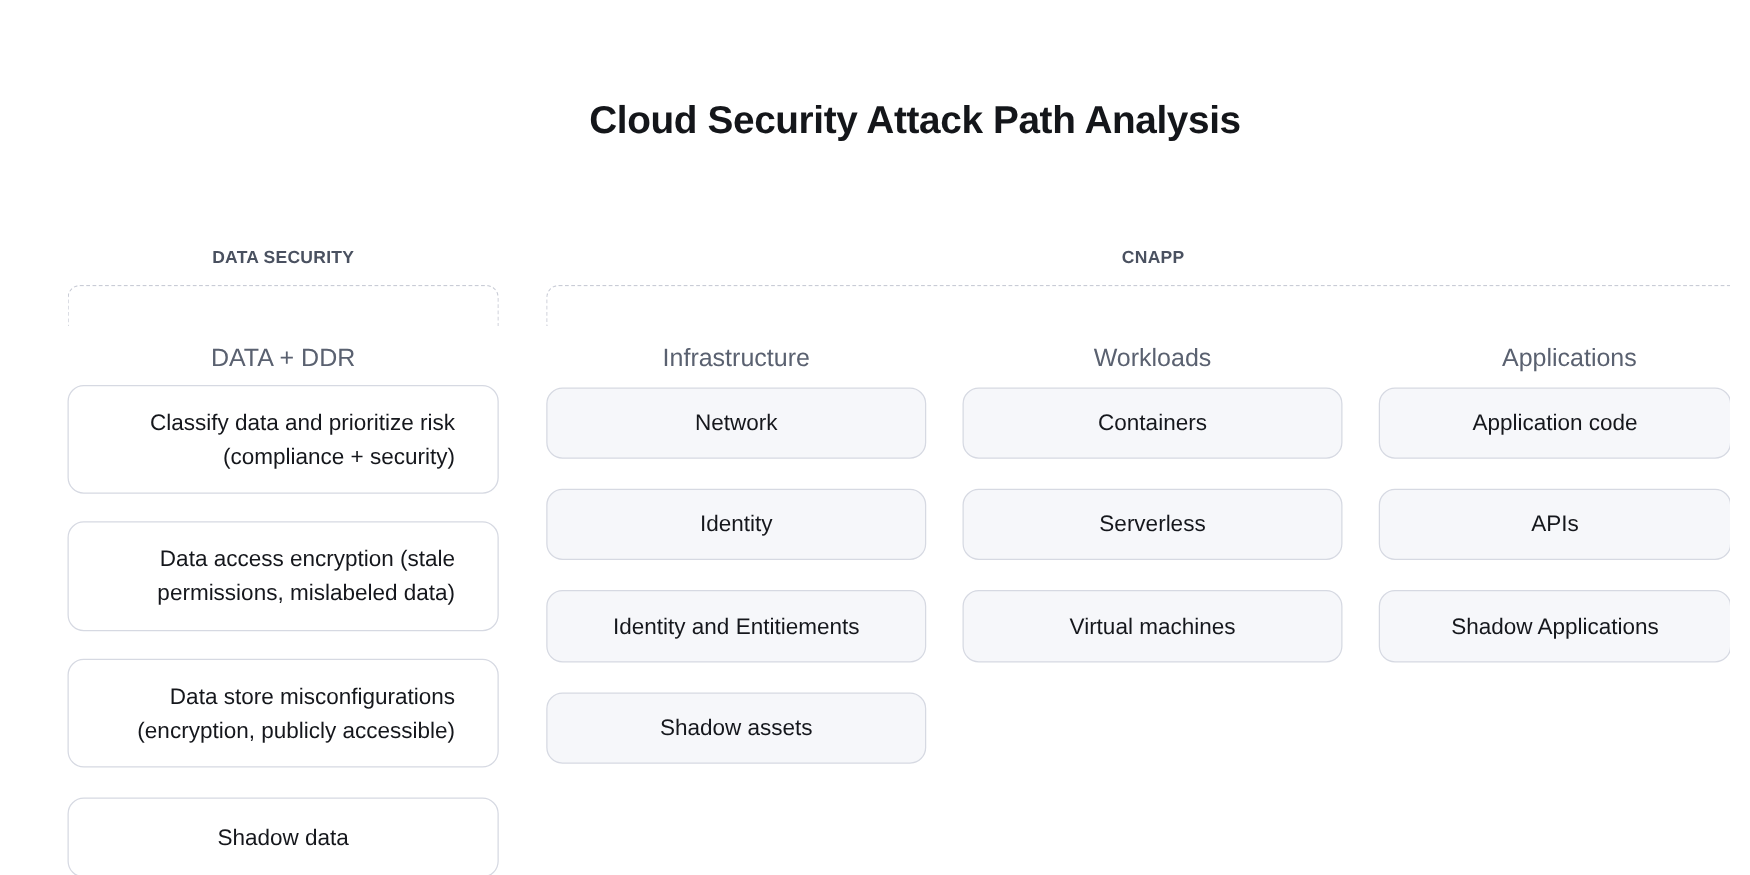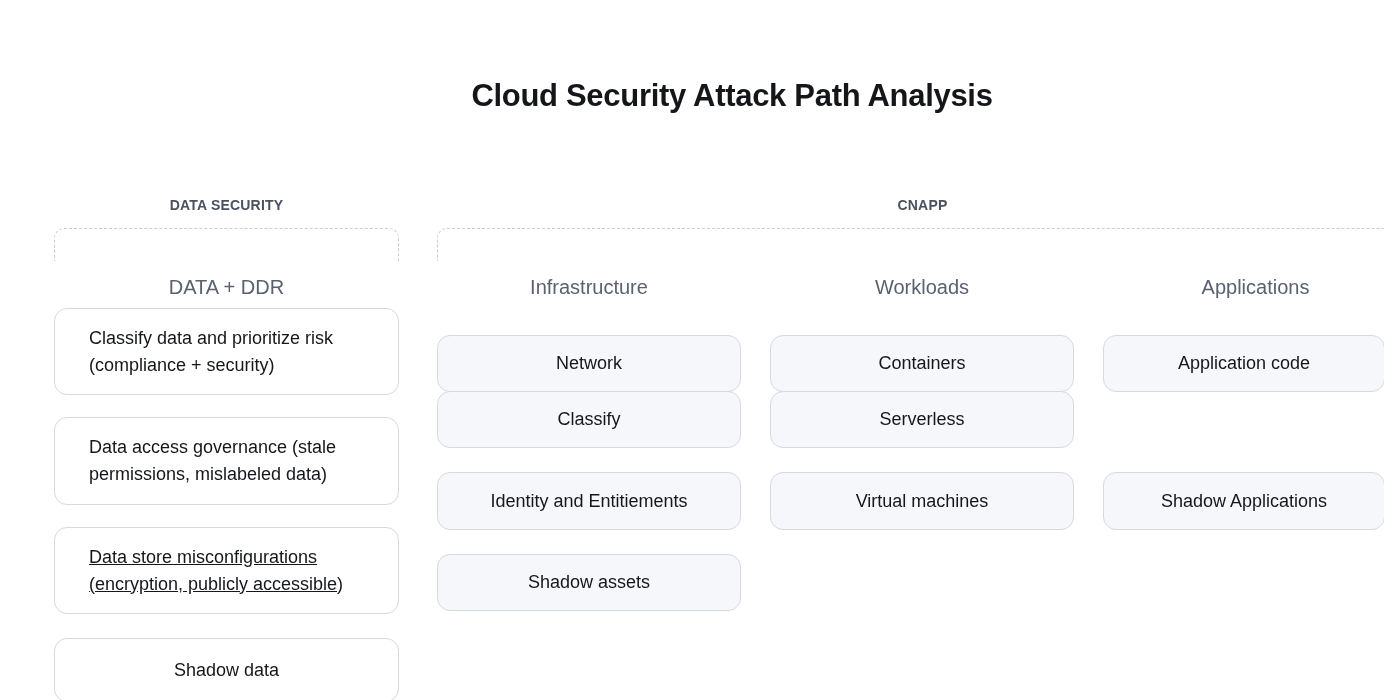--- a/index.html
+++ b/index.html
@@ -54,83 +54,83 @@
   #sub-dspm  { left: 22px;   width: 345px; }
   #sub-infra { left: 405px;  width: 304px; }
   #sub-work  { left: 738px;  width: 304px; }
   #sub-apps  { left: 1071px; width: 305px; }
 
   .card {
     position: absolute;
     display: flex;
     align-items: center;
     justify-content: center;
-    text-align: left;
+    text-align: right;
     border: 1.5px solid var(--card-border, #d6d9e2);
     border-radius: 13px;
     font-size: 18px;
     line-height: 27px;
     color: var(--card-text, #15171c);
     padding: 0 18px;
   }
   .card.white { background: var(--left-card-bg, #ffffff); }
   .card.gray  { background: var(--cnapp-card-bg, #f6f7fa); }
 
   
   .col-left  { left: 22px;   width: 345px; }
   .lc1 { top: 276px; height: 87px; }
   .lc2 { top: 385px; height: 88px; }
-  .lc3 { top: 495px; height: 87px; text-decoration: underline; }
+  .lc3 { top: 495px; height: 87px; }
   .lc4 { top: 606px; height: 64px; }
 
   
   .col-infra { left: 405px;  width: 304px; }
   .col-work  { left: 738px;  width: 304px; }
   .col-apps  { left: 1071px; width: 282px; }
-  .row1 { top: 278px; height: 57px; margin-top: 25px; }
+  .row1 { top: 278px; height: 57px; }
   .row2 { top: 359px; height: 57px; }
   .row3 { top: 440px; height: 58px; }
   .row4 { top: 522px; height: 57px; }
 </style>
 </head>
 <body>
 
 <div id="canvas">
 
   <div class="title">Cloud Security Attack Path Analysis</div>
 
   <div class="sec-header" id="hdr-data-security">DATA SECURITY</div>
   <div class="bracket" id="bracket-data"></div>
   <div class="sub-header" id="sub-dspm">DATA + DDR</div>
 
   <div class="card white col-left lc1">
     <span>Classify data and prioritize risk (compliance + security)</span>
   </div>
   <div class="card white col-left lc2">
-    <span>Data access governance (stale permissions, mislabeled data)</span>
+    <span>Data access encryption (stale permissions, mislabeled data)</span>
   </div>
   <div class="card white col-left lc3">
     <span>Data store misconfigurations (encryption, publicly accessible)</span>
   </div>
   <div class="card white col-left lc4">
     <span>Shadow data</span>
   </div>
 
   <div class="sec-header" id="hdr-cnapp">CNAPP</div>
   <div class="bracket" id="bracket-cnapp"></div>
 
   <div class="sub-header" id="sub-infra">Infrastructure</div>
   <div class="sub-header" id="sub-apps">Applications</div>
   <div class="sub-header" id="sub-work">Workloads</div>
 
   <div class="card gray col-infra row1">
     <span>Network</span>
   </div>
   <div class="card gray col-infra row2">
-    <span>Classify</span>
+    <span>Identity</span>
   </div>
   <div class="card gray col-infra row3">
     <span>Identity and Entitiements</span>
   </div>
   <div class="card gray col-infra row4">
     <span>Shadow assets</span>
   </div>
 
   <div class="card gray col-work row1">
     <span>Containers</span>
@@ -138,17 +138,20 @@
   <div class="card gray col-work row2">
     <span>Serverless</span>
   </div>
   <div class="card gray col-work row3">
     <span>Virtual machines</span>
   </div>
 
   <div class="card gray col-apps row1">
     <span>Application code</span>
   </div>
+  <div class="card gray col-apps row2">
+    <span>APIs</span>
+  </div>
   <div class="card gray col-apps row3">
     <span>Shadow Applications</span>
   </div>
 
 </div>
 
 </body></html>

